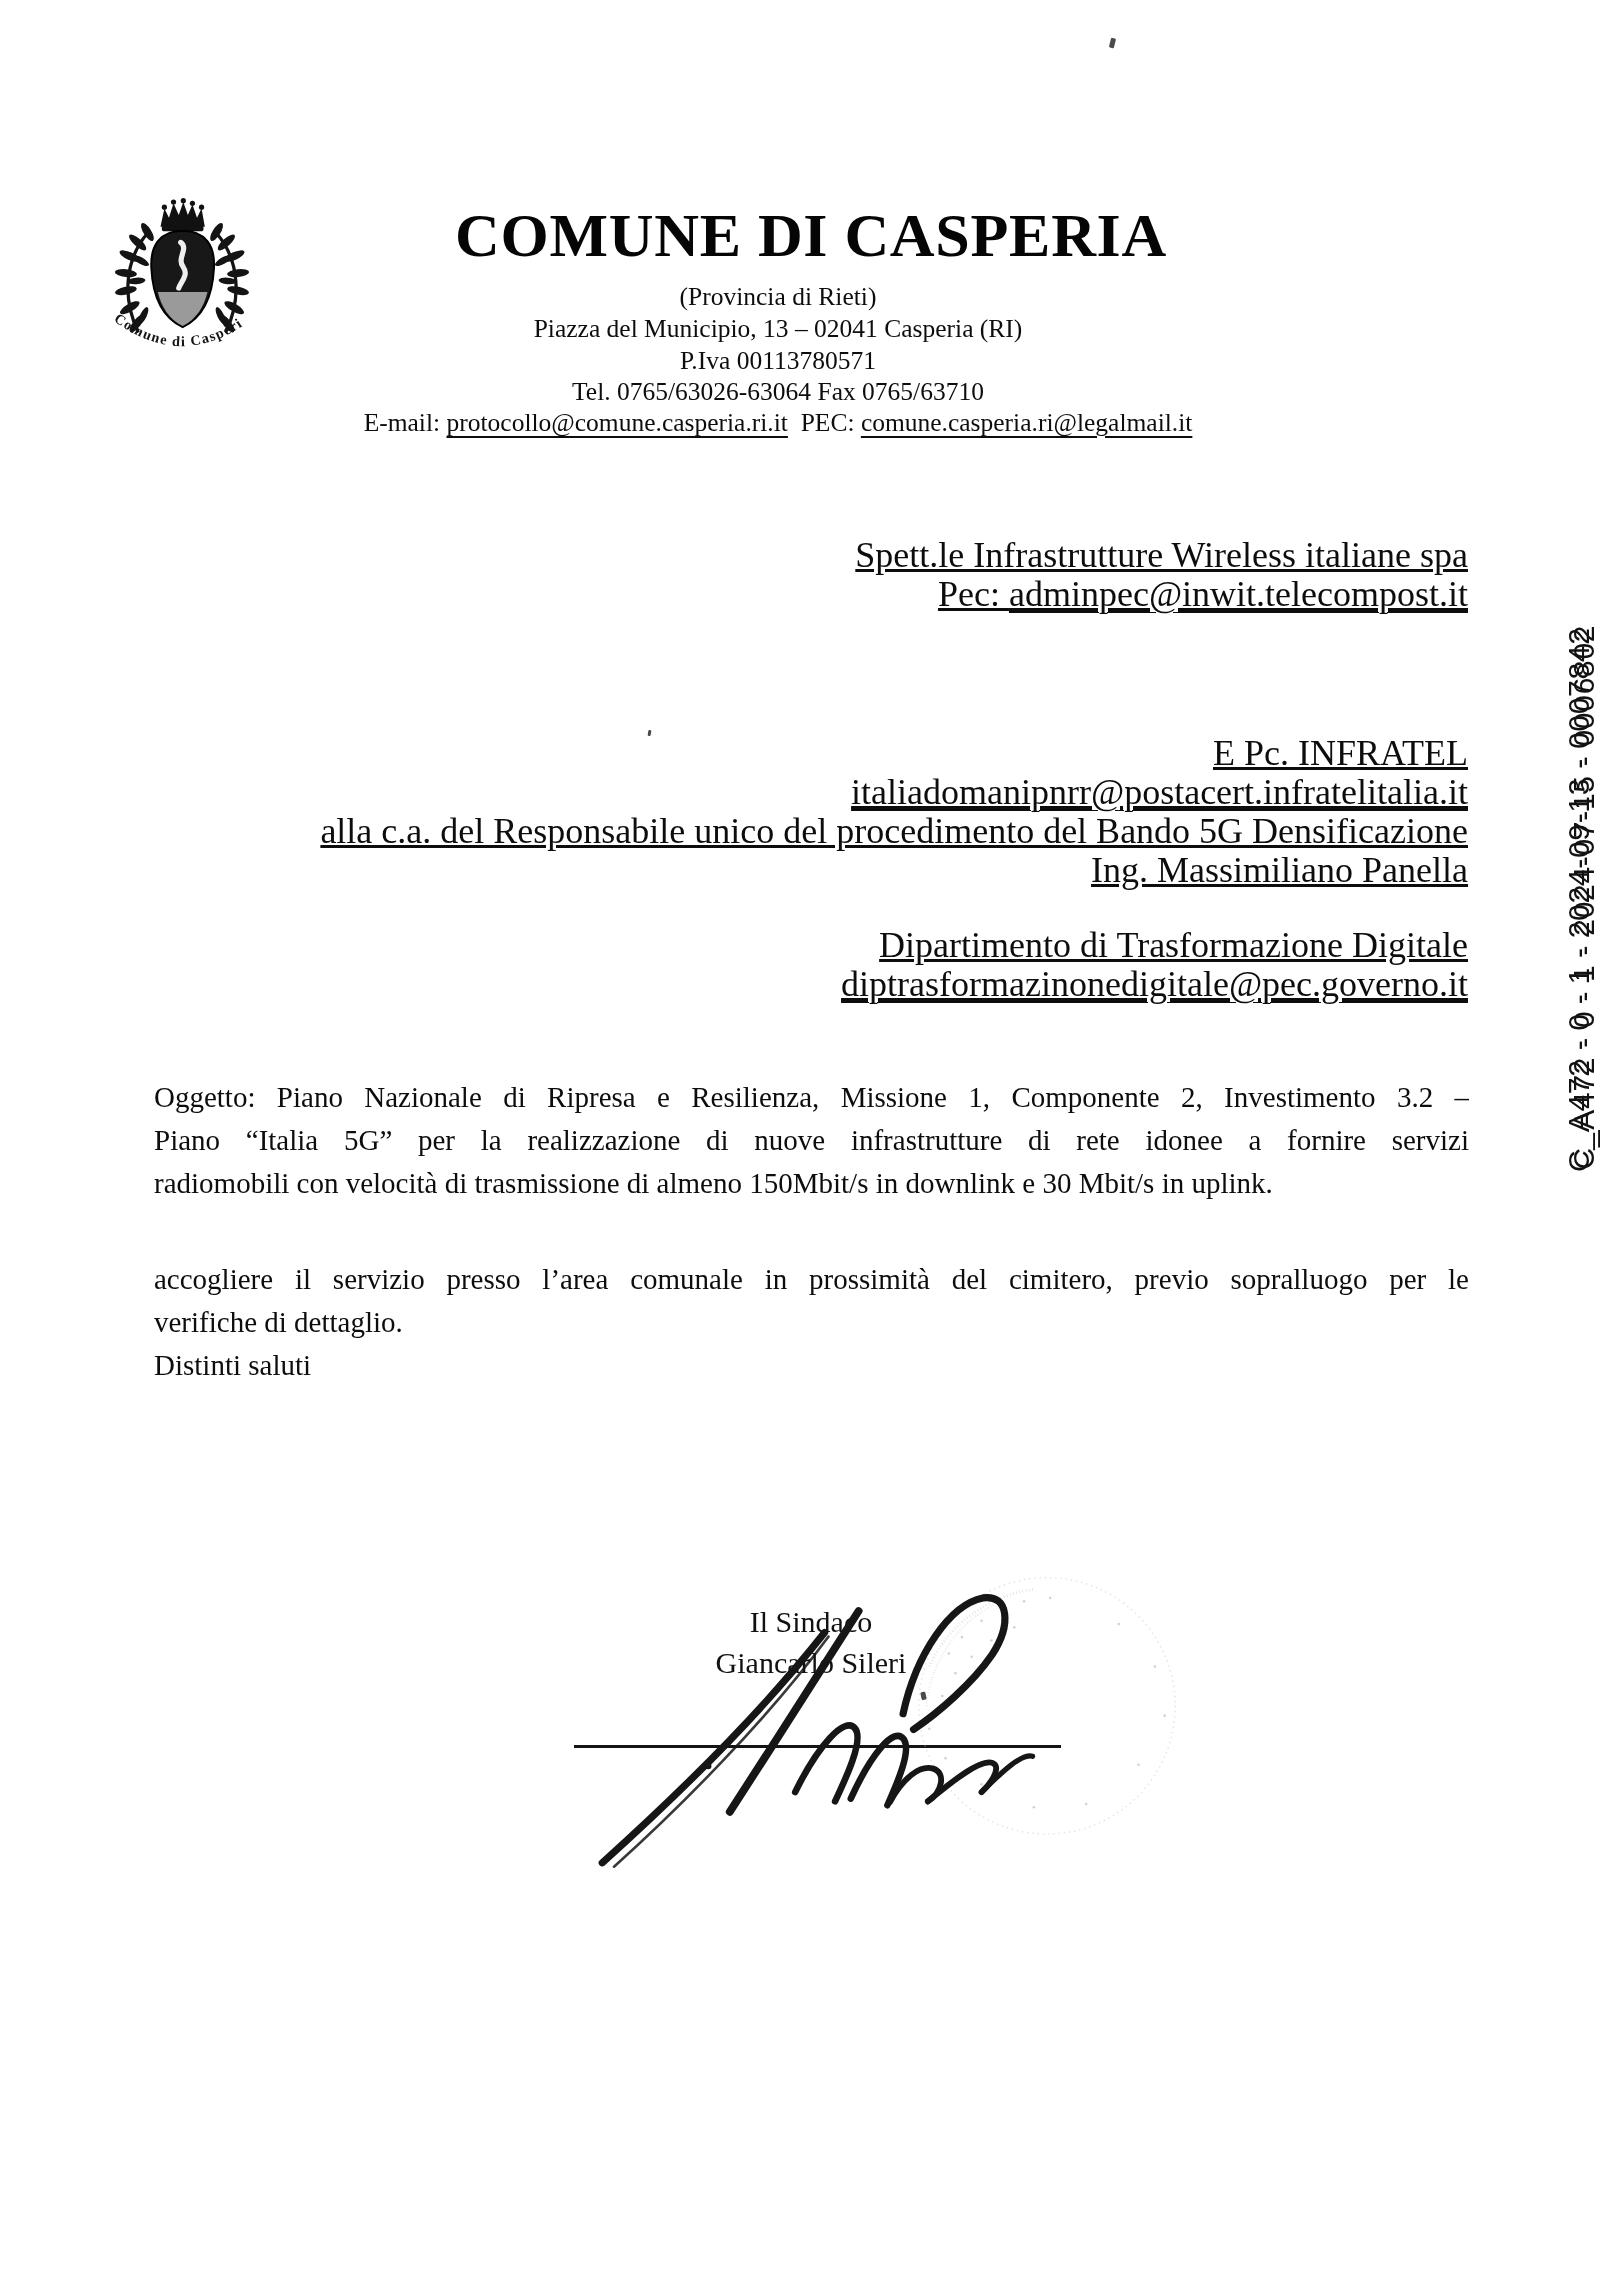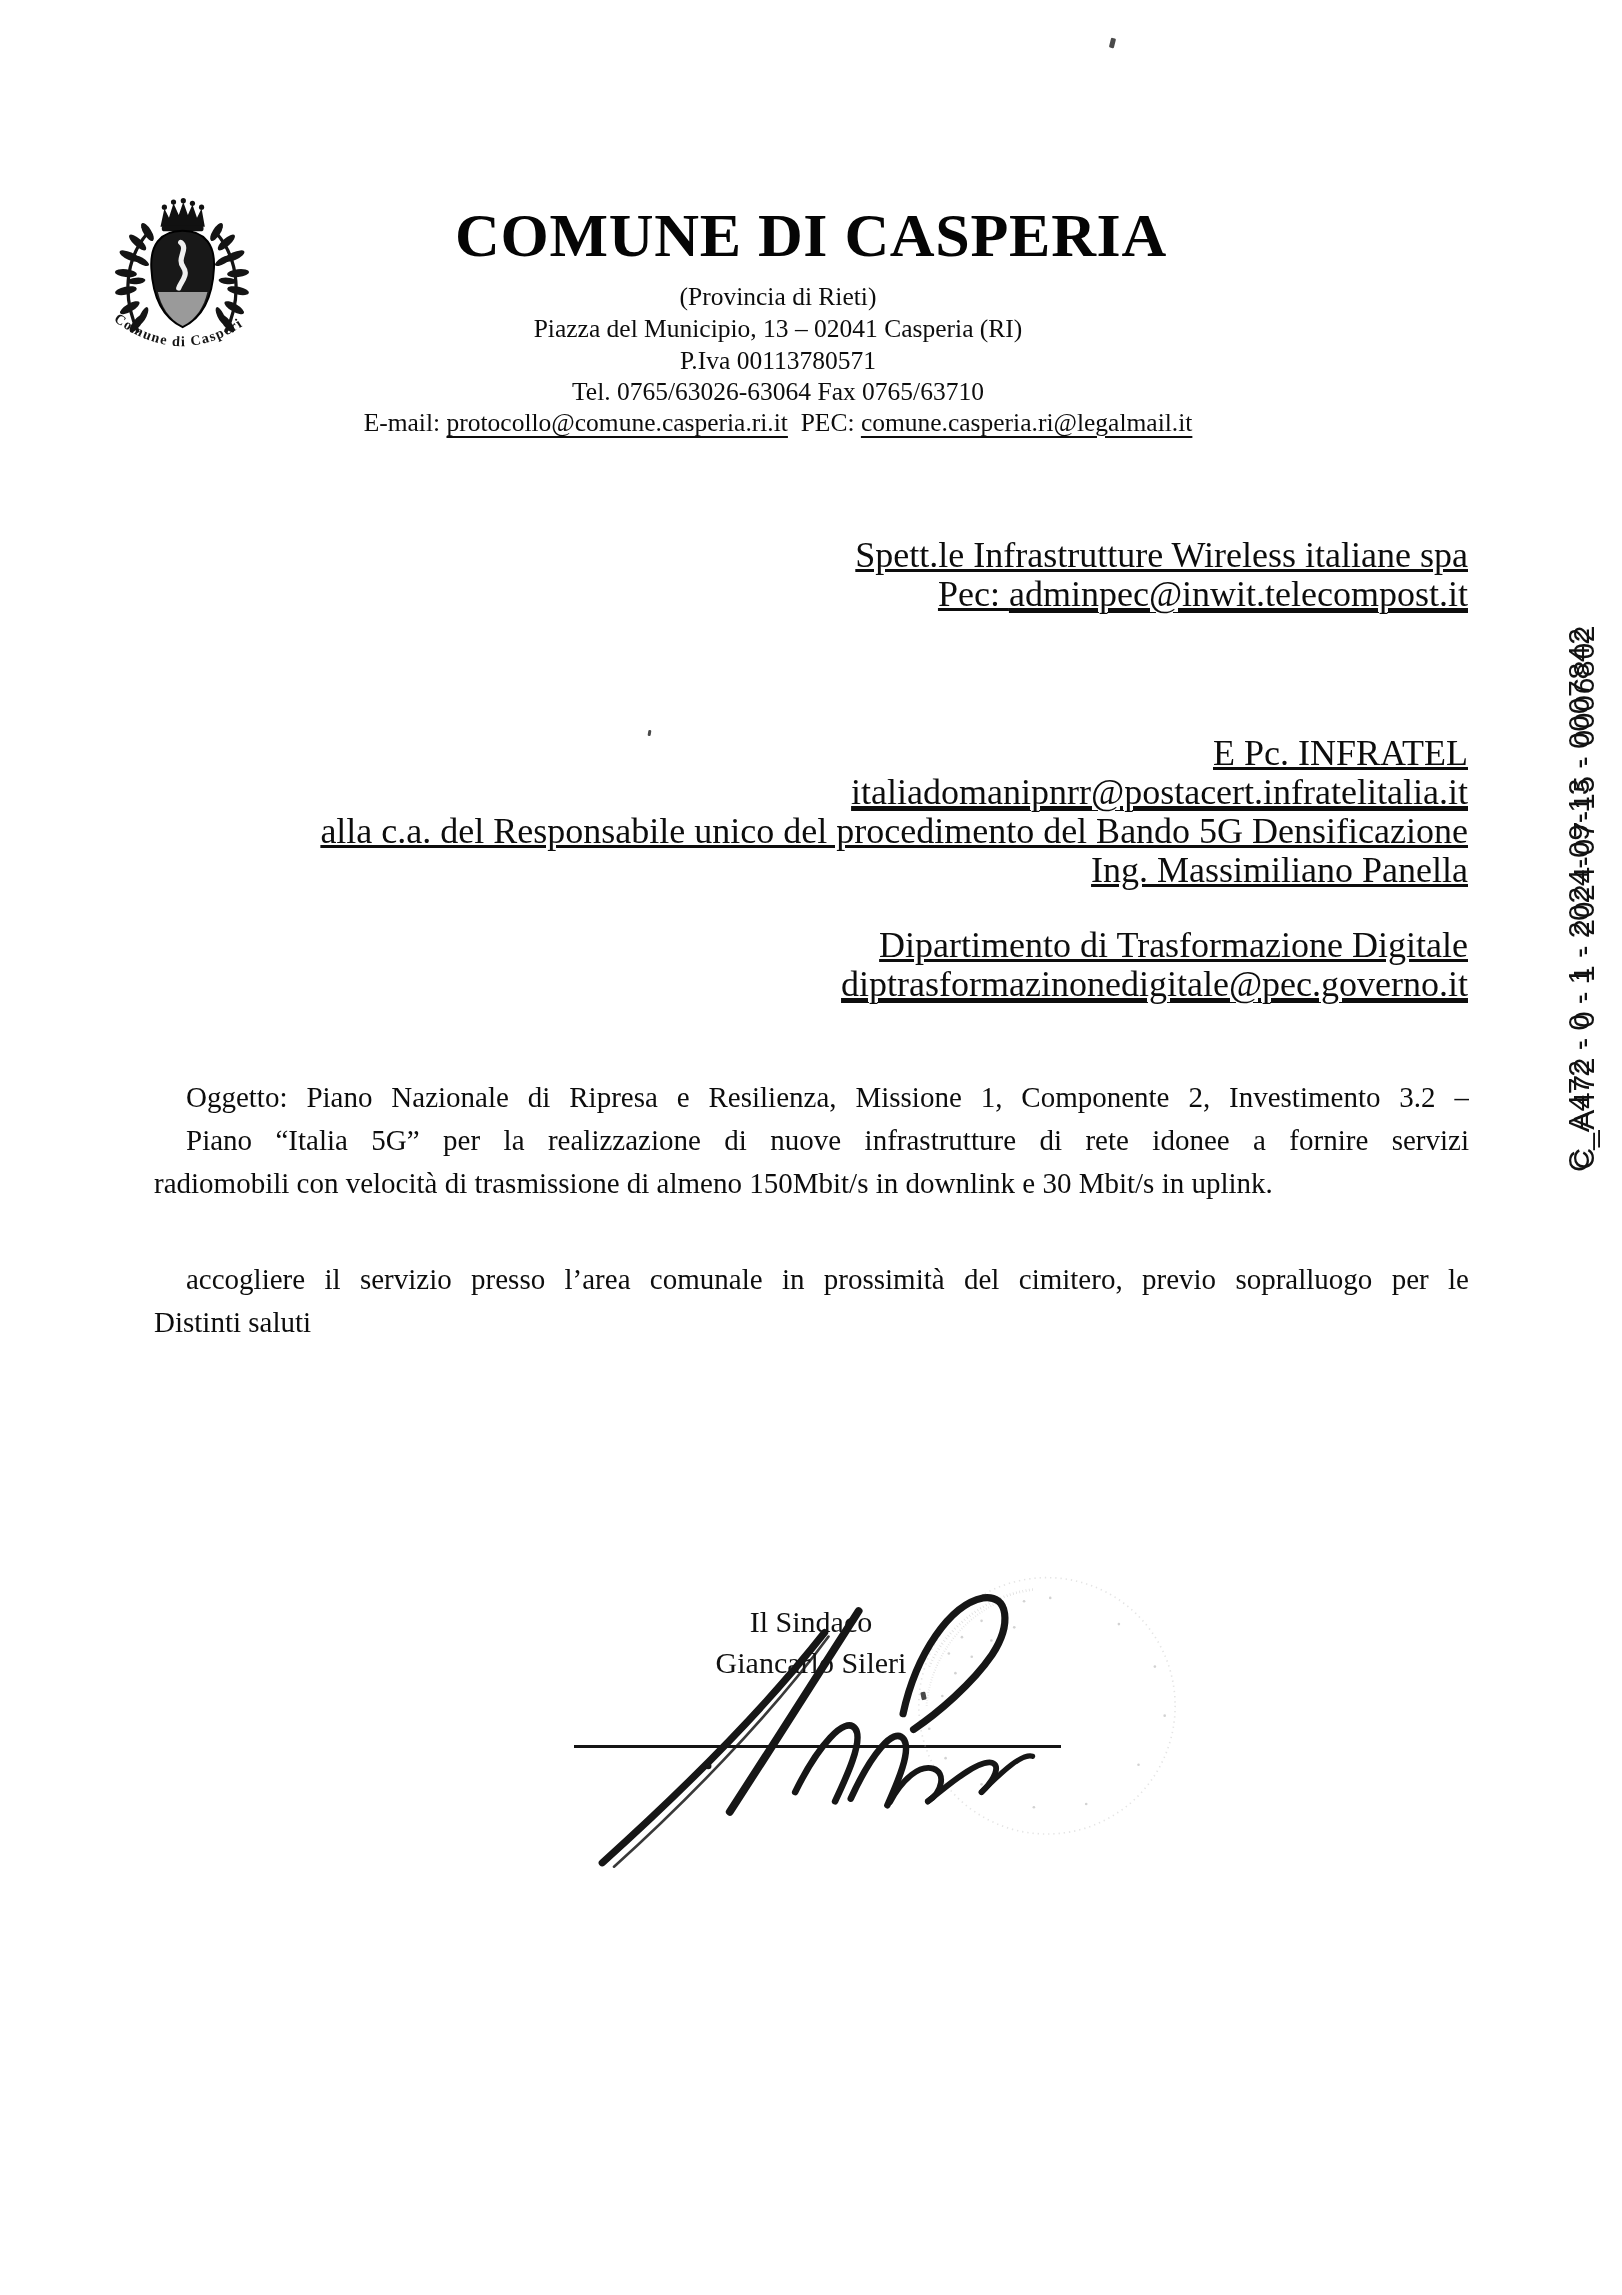--- a/index.html
+++ b/index.html
@@ -16,21 +16,21 @@
   .hline{
     left:0;width:1468px;text-align:center;font-size:25.5px;white-space:nowrap;color:#0d0d0d;margin-left:44px;
   }
   .u{ text-decoration:underline;text-underline-offset:4.6px;text-decoration-thickness:2px; }
   
   .block-right{
     right:154px;text-align:right;font-size:36px;line-height:39px;white-space:nowrap;color:#0d0d0d;text-decoration:underline;
   }
   
   .para{ left:154px;width:1315px;font-size:29px;color:#0d0d0d; }
-  .jline{ height:43px;line-height:43px;text-align:justify;text-align-last:justify;overflow:hidden;margin-left:32px; }
+  .jline{ height:43px;line-height:43px;text-align:justify;text-align-last:justify;overflow:hidden; }
   .pline{ height:43px;line-height:43px;text-align:left;overflow:hidden; }
   .indent{ text-indent:92px; }
   
   .sig-names{ left:0;top:1601px;width:1622px;text-align:center;font-size:30px;line-height:41px;color:#111; }
   .sig-rule{ left:574px;top:1745px;width:487px;height:2.6px;background:#151515; }
   .sig-art{ left:563px;top:1575px;width:654px;height:314px;pointer-events:none; }
   
   .proto{
     left:1562px;top:1172px;width:569px;height:34px;
     transform-origin:0 0;transform:rotate(-90deg);
@@ -133,20 +133,21 @@
   </div>
 
   <div class="abs para" style="top:1076px;">
     <div class="jline">Oggetto: Piano Nazionale di Ripresa e Resilienza, Missione 1, Componente 2, Investimento 3.2 –</div>
     <div class="jline">Piano “Italia 5G” per la realizzazione di nuove infrastrutture di rete idonee a fornire servizi</div>
     <div class="pline">radiomobili con velocità di trasmissione di almeno 150Mbit/s in downlink e 30 Mbit/s in uplink.</div>
   </div>
 
   <div class="abs para" style="top:1258px;">
     <div class="jline">accogliere il servizio presso l’area comunale in prossimità del cimitero, previo sopralluogo per le</div>
+    <div class="pline">verifiche di dettaglio.</div>
     <div class="pline">Distinti saluti</div>
   </div>
 
   <div class="abs sig-names">
     <div>Il Sindaco</div>
     <div>Giancarlo Sileri</div>
   </div>
 
   <div class="abs sig-rule"></div>
 

